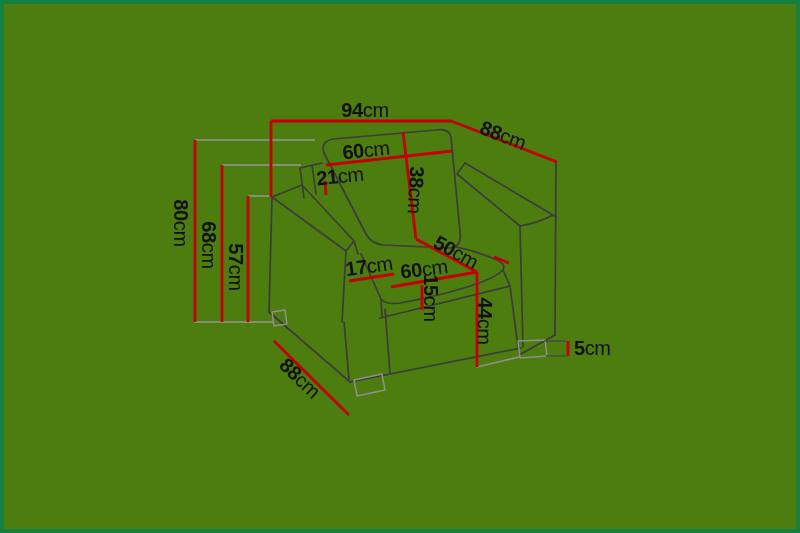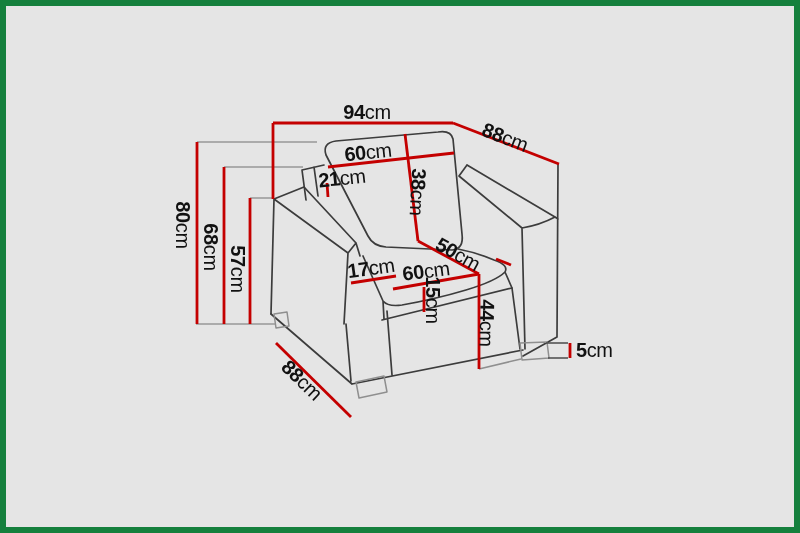--- a/index.html
+++ b/index.html
@@ -1,17 +1,17 @@
 <!DOCTYPE html>
 <html><head>
 <meta charset="utf-8">
 <style>
   html,body{margin:0;padding:0;background:#fff;}
-  .stage{position:relative;width:800px;height:533px;background:#e5e5e5;
-         box-sizing:border-box;border:6px solid #15803d;overflow:hidden;
+  .stage{position:relative;width:800px;height:533px;background:#4d7c0f;
+         box-sizing:border-box;border:4px solid #15803d;overflow:hidden;
          font-family:"Liberation Sans","DejaVu Sans",sans-serif;}
   svg{display:block;}
   text{fill:#111;font-size:20px;letter-spacing:-0.4px;}
   .val{font-weight:700;}
   .unit{font-weight:400;}
   .dim{stroke:#c40000;stroke-width:2.8;fill:none;stroke-linecap:butt;}
   .chair{stroke:#3c3c3c;stroke-width:1.7;fill:none;stroke-linejoin:round;stroke-linecap:round;}
   .guide{stroke:#979797;stroke-width:1.5;fill:none;}
   .leg{stroke:#8f8f8f;stroke-width:1.5;fill:none;stroke-linejoin:round;}
   .box5{stroke:#4a4a4a;stroke-width:1.5;fill:none;}

